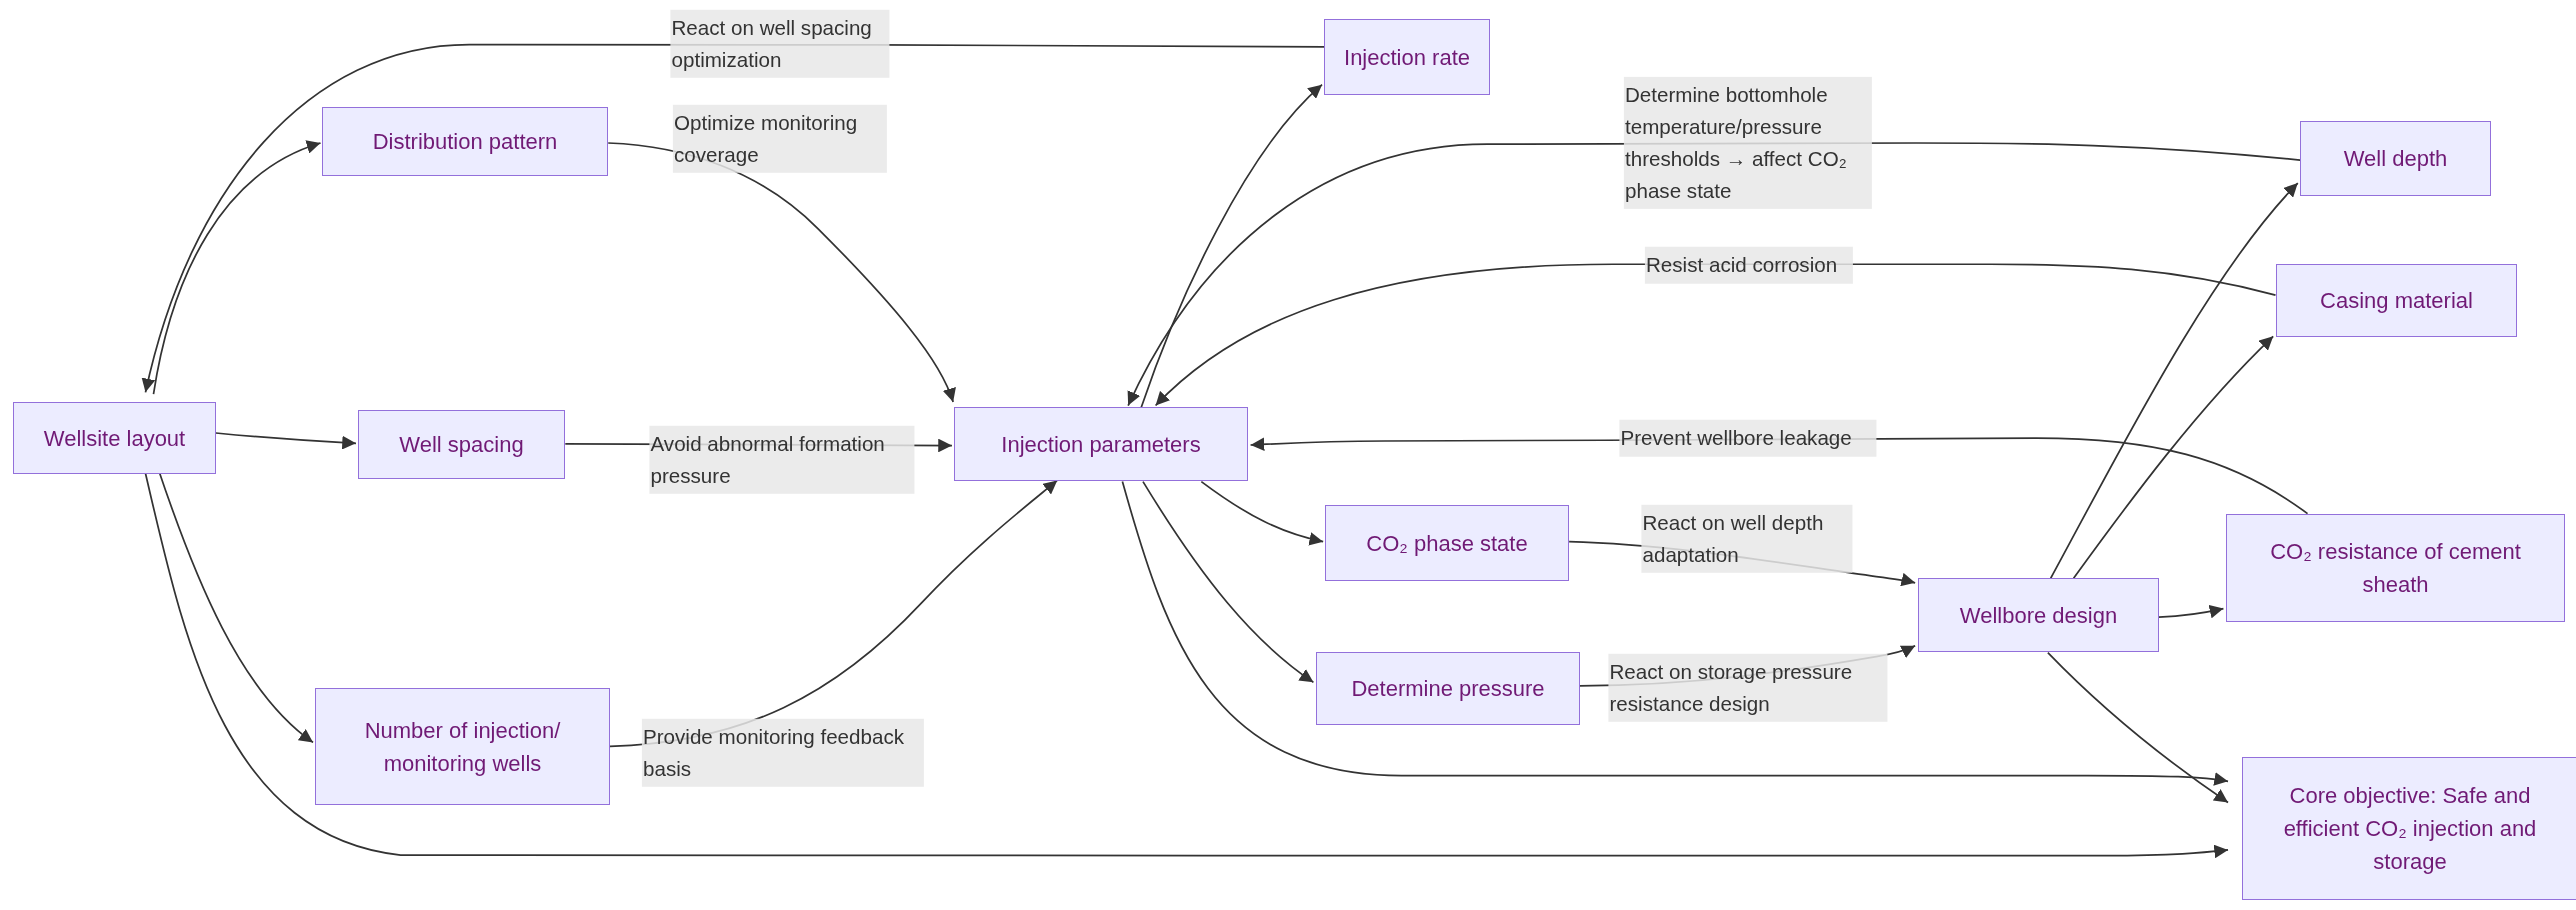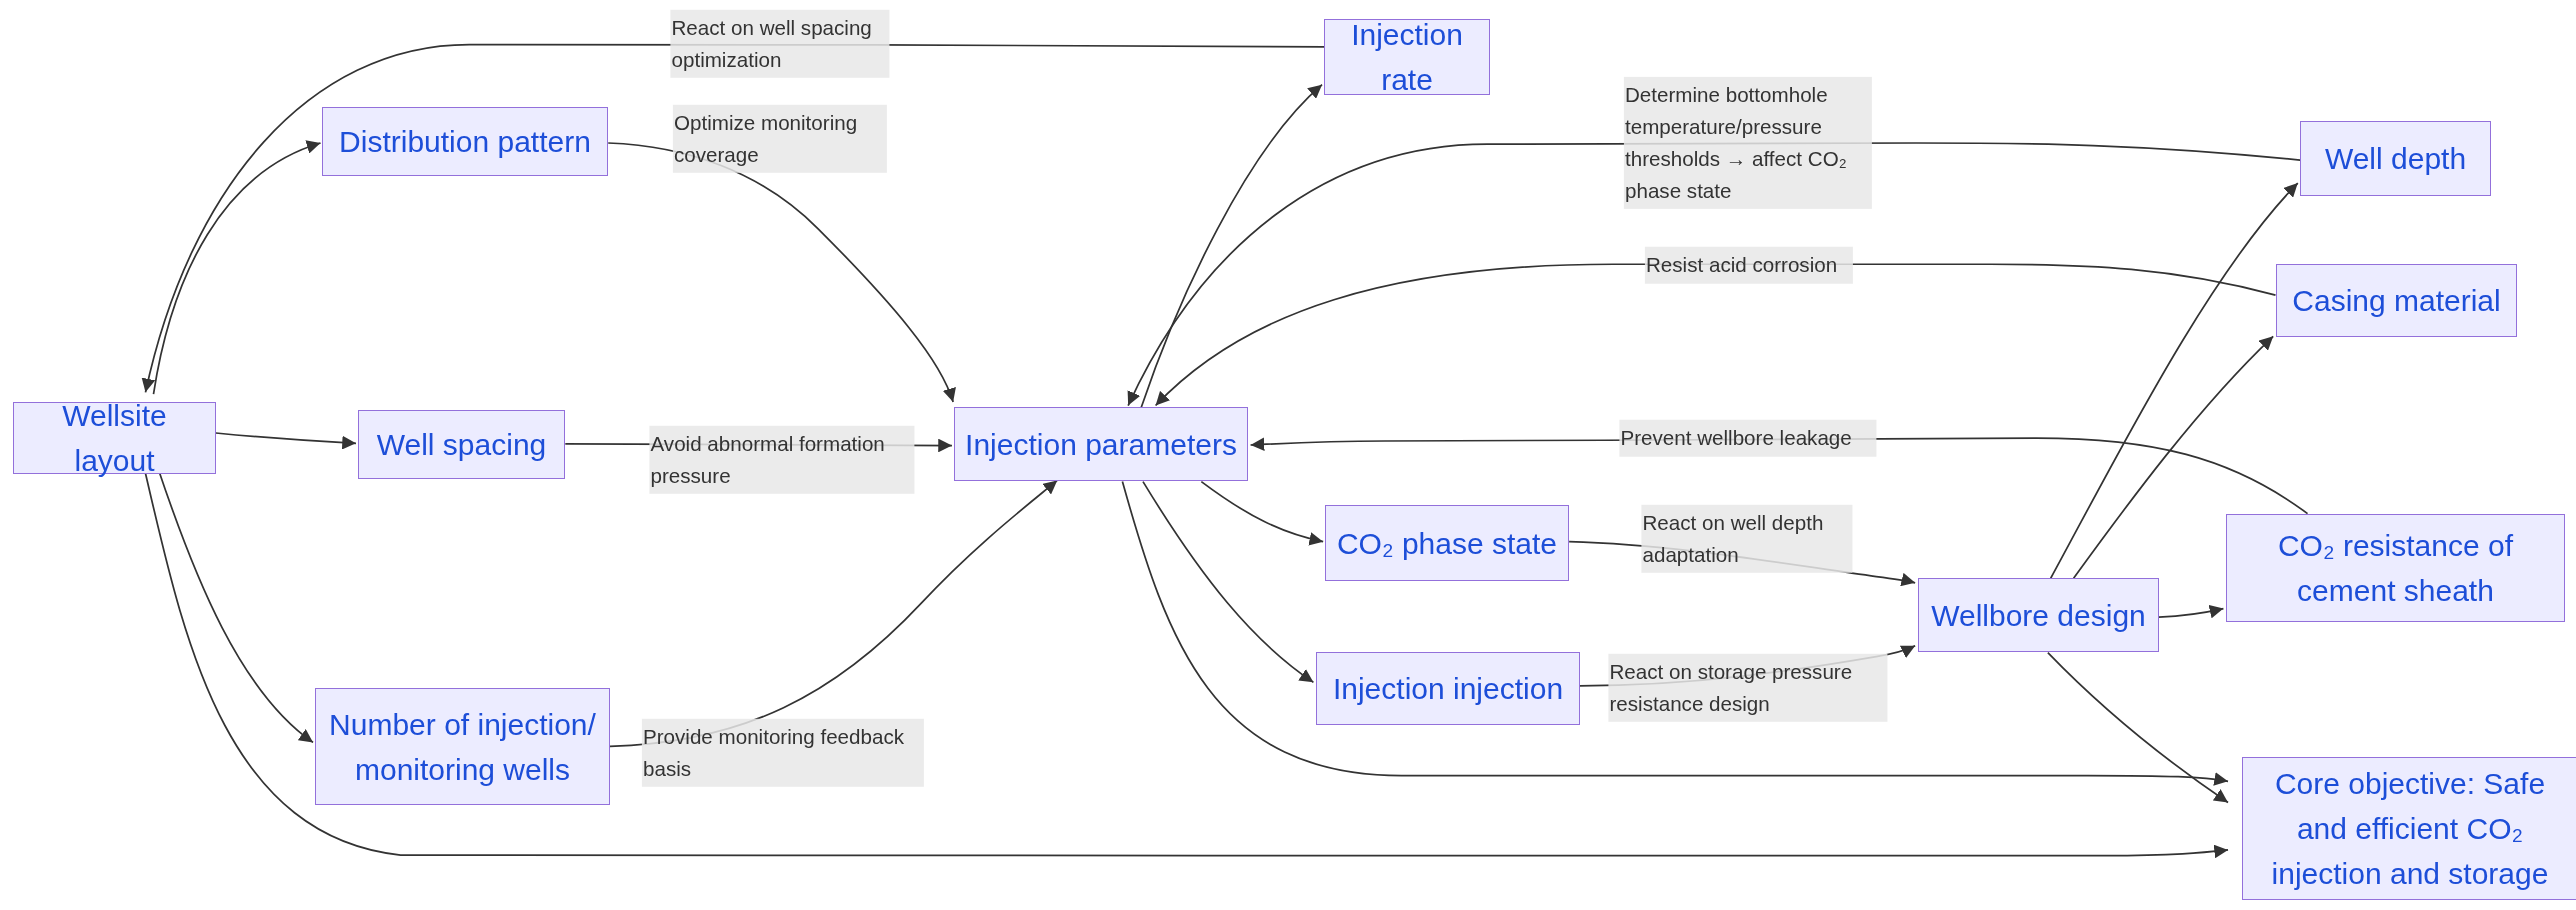--- a/index.html
+++ b/index.html
@@ -7,22 +7,22 @@
   #diagram{position:relative;width:2576px;height:910px;overflow:hidden;background:#ffffff;}
   #edges-layer{position:absolute;left:0;top:0;}
   .edge-path{fill:none;stroke:#333333;stroke-width:3;}
   .node{
     position:absolute;
     box-sizing:border-box;
     display:flex;align-items:center;justify-content:center;
     text-align:center;
     background:#ECECFF;
     border:1.7px solid #9370DB;
-    color:#1d4ed8;
-    font-size:30px;line-height:1.5;
+    color:#701a75;
+    font-size:22px;line-height:1.5;
     padding:16px 8px;
   }
   .edge-label{
     position:absolute;
     transform:translate(-50%,-50%);
     text-align:left;
     background:rgba(232,232,232,0.85);
     color:#333333;
     font-size:20.6px;line-height:1.55;
     padding:2.3px 1.1px;
@@ -84,21 +84,21 @@
     <div class="node" style="left: 954px; top: 407px; width: 294px; height: 74px; background: rgb(236, 236, 255); border-color: rgb(147, 112, 219);">
       <span>Injection parameters</span>
     </div>
     <div class="node" style="left: 1324px; top: 19px; width: 166px; height: 76px; background: rgb(236, 236, 255); border-color: rgb(147, 112, 219);">
       <span>Injection rate</span>
     </div>
     <div class="node" style="left: 1325px; top: 505px; width: 244px; height: 76px; background: rgb(236, 236, 255); border-color: rgb(147, 112, 219);">
       <span>CO₂ phase state</span>
     </div>
     <div class="node" style="left: 1316px; top: 652px; width: 264px; height: 73px; background: rgb(236, 236, 255); border-color: rgb(147, 112, 219);">
-      <span>Injection injection</span>
+      <span>Determine pressure</span>
     </div>
     <div class="node" style="left: 1918px; top: 578px; width: 241px; height: 74px; background: rgb(236, 236, 255); border-color: rgb(147, 112, 219); text-align: center;">
       <span>Wellbore design</span>
     </div>
     <div class="node" style="left: 2300px; top: 121px; width: 191px; height: 75px; background: rgb(236, 236, 255); border-color: rgb(147, 112, 219);">
       <span>Well depth</span>
     </div>
     <div class="node" style="left: 2276px; top: 264px; width: 241px; height: 73px; background: rgb(236, 236, 255); border-color: rgb(147, 112, 219);">
       <span>Casing material</span>
     </div>

